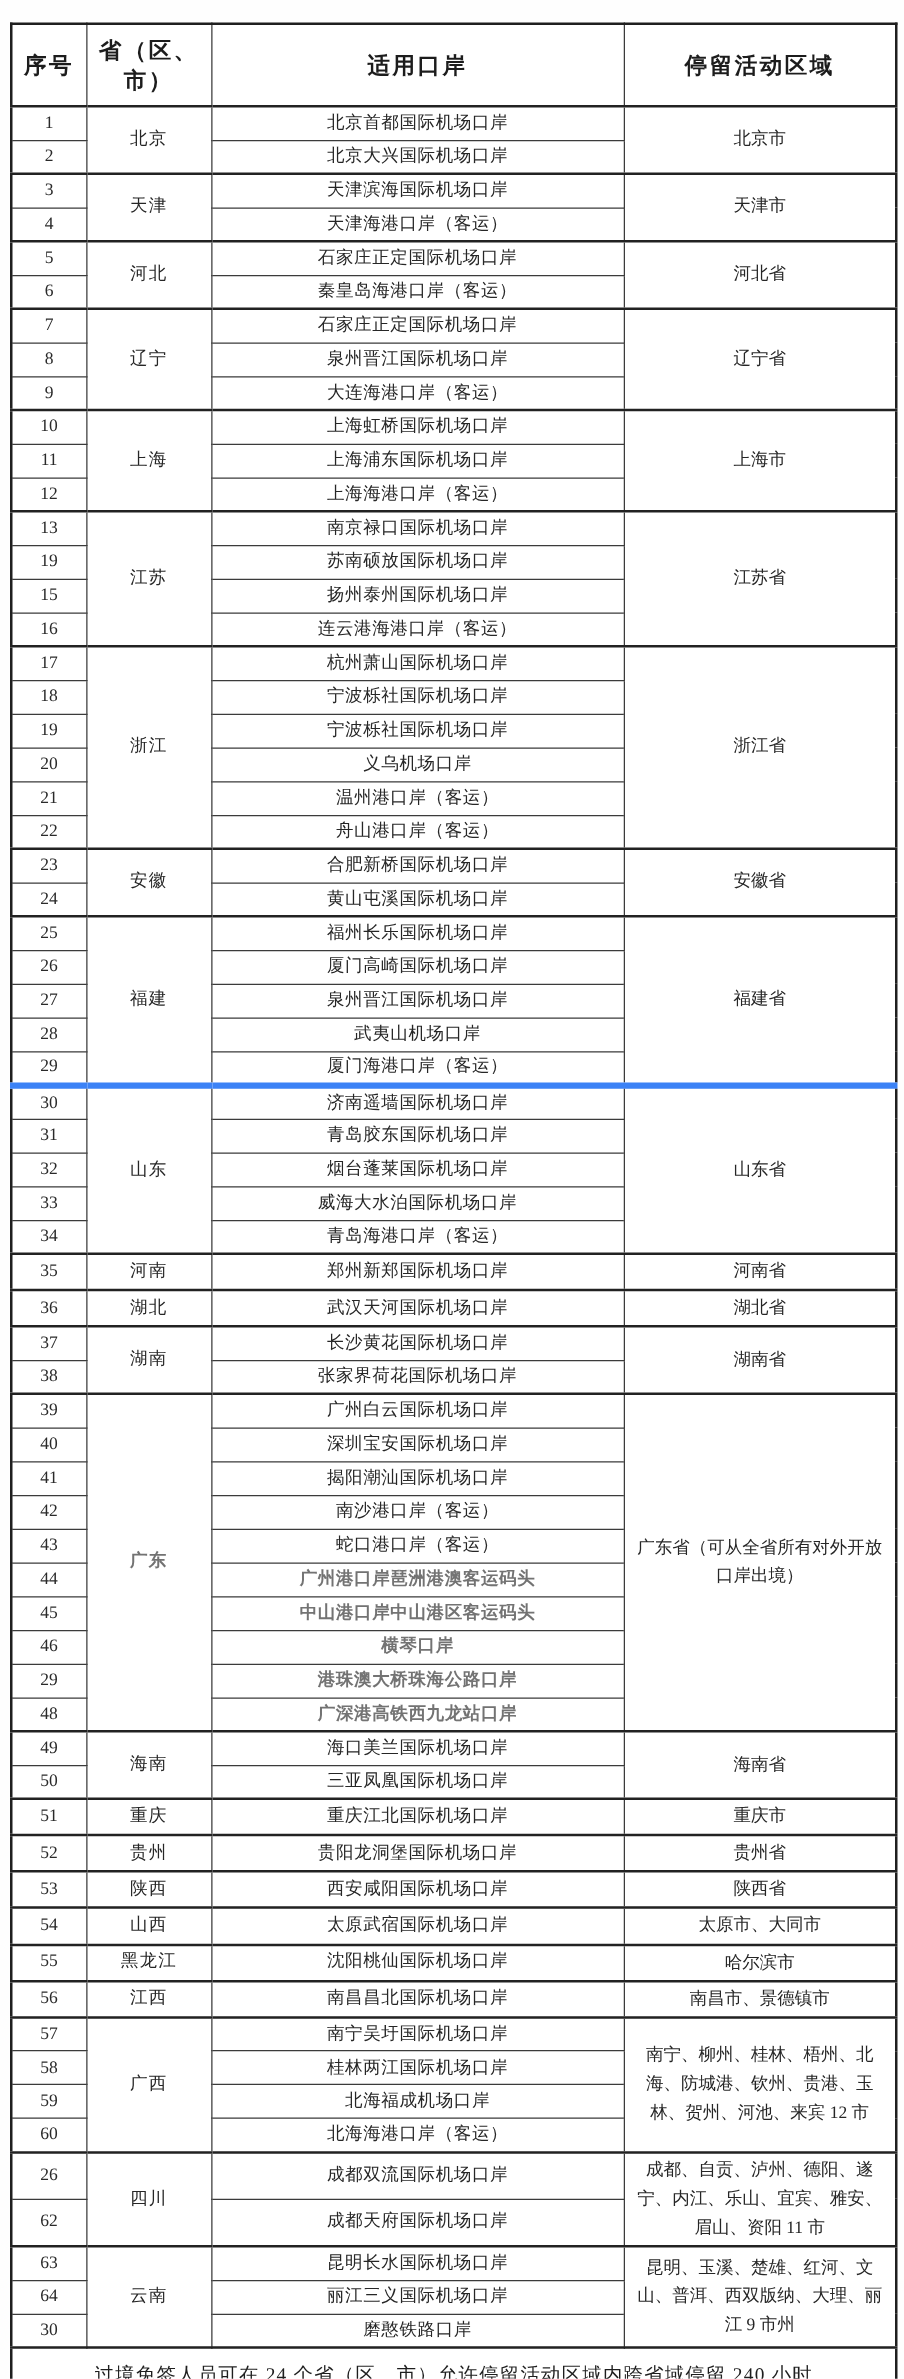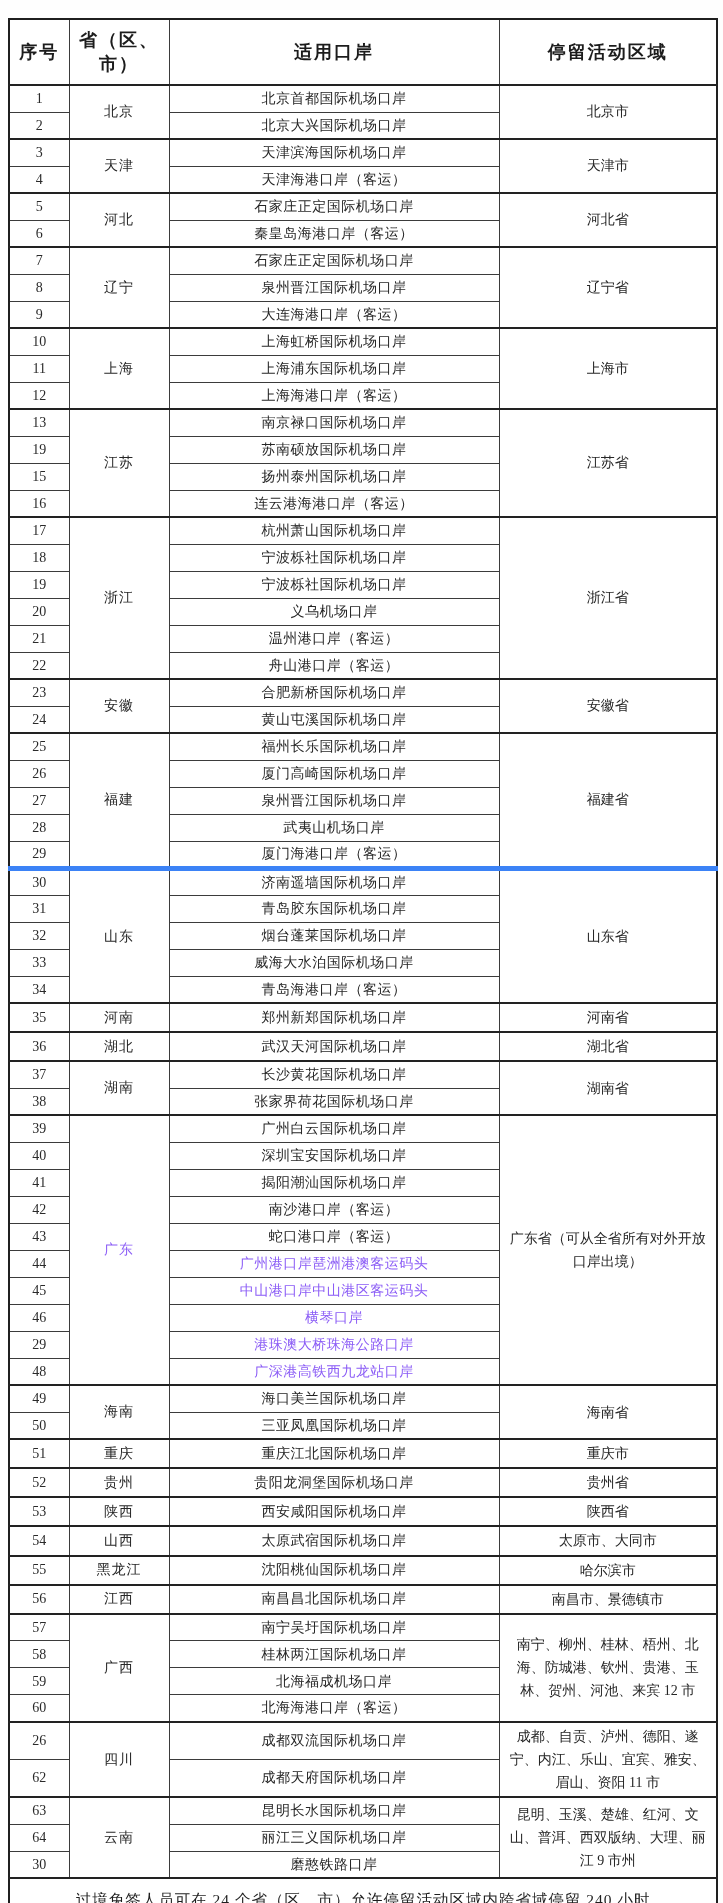--- a/index.html
+++ b/index.html
@@ -57,22 +57,22 @@
   td.prov { letter-spacing: 1px; text-align: center; }
   td.port { letter-spacing: 0.5px; }
   td.region {
     line-height: 1.65;
     padding: 2px 8px;
     margin-top: 47px;
   }
   tr.group-start td { border-top: 2px solid #222222; }
   tr.page-break td  { border-top: 5px solid #3b82f6; }
   .bold {
-    font-weight: normal;
-    color: #8b5cf6;
+    font-weight: bold;
+    color: #737373;
   }
   tfoot td {
     height: 44px;
     font-size: 15.5px;
     letter-spacing: 1px;
     color: #1e1e1e;
     border-top: 2px solid #222222;
   }
 </style>
 </head>

